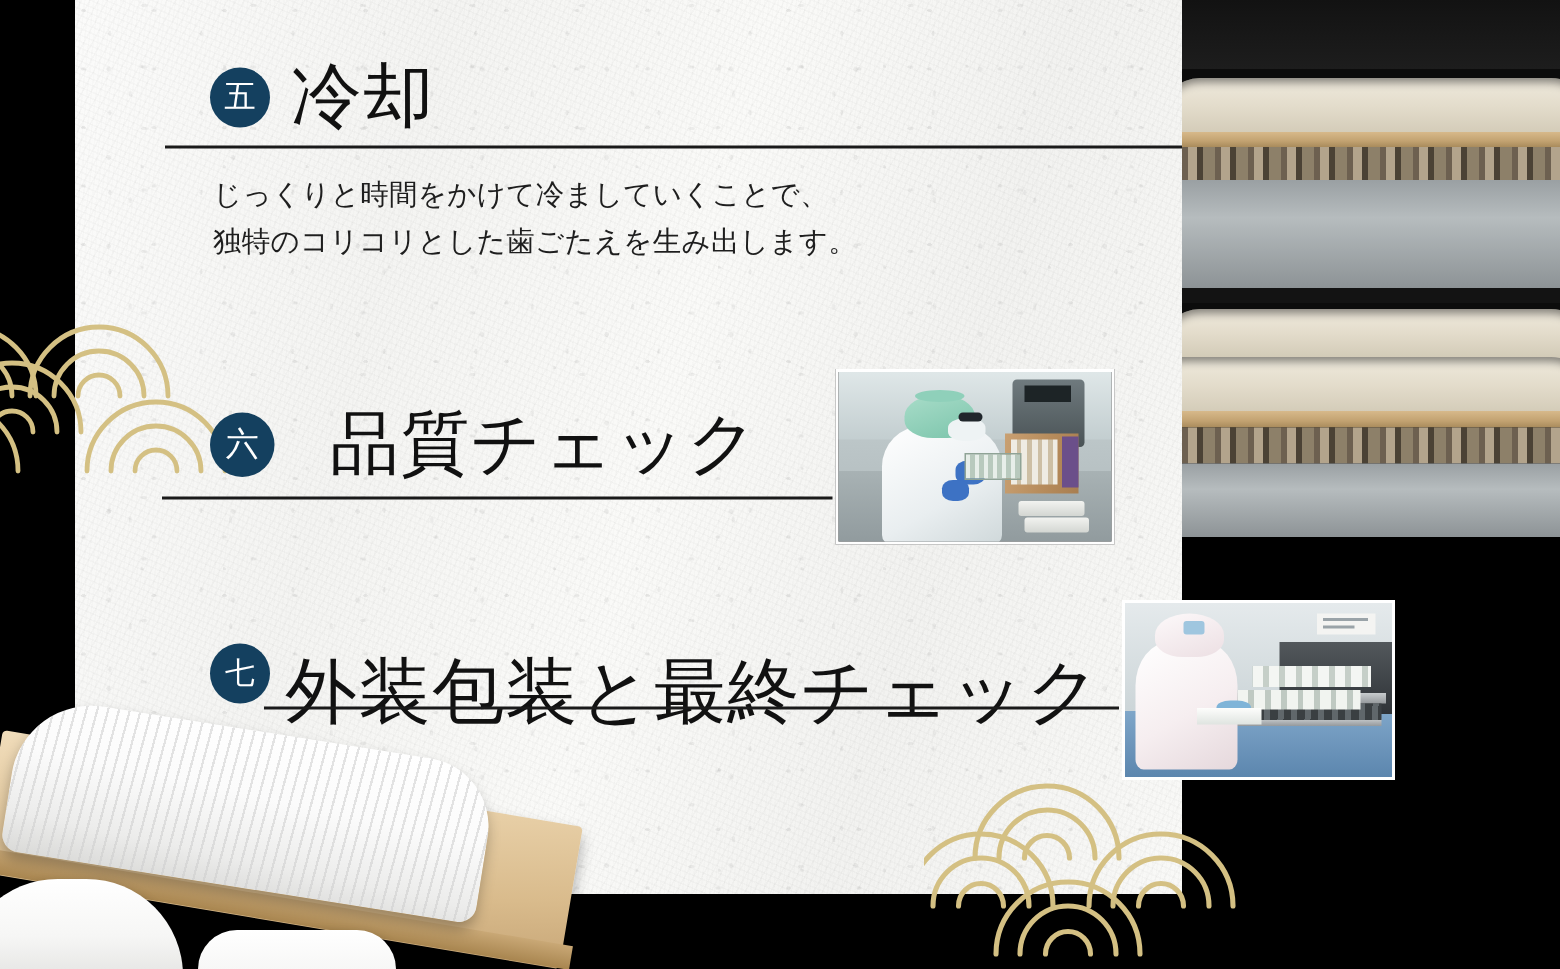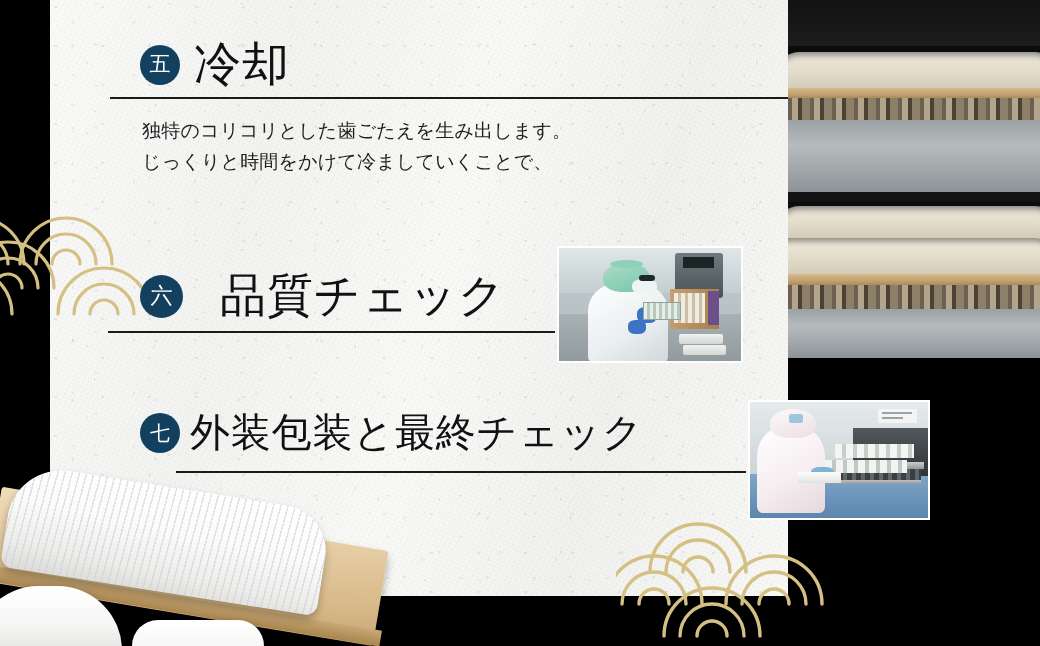--- a/index.html
+++ b/index.html
@@ -68,21 +68,21 @@
 
   
   .step6 { left:140px; top:265px; }
   .step6 .num-circle { width:43px; height:43px; font-size:22px; margin-right:13px; }
   .step6 .step-title { font-size:46px;margin-left:24px; }
   .rule6 { left:108px; top:331px; width:447px; }
 
   
   .step7 { left:140px; top:405px; }
   .step7 .num-circle { width:40px; height:40px; font-size:20px; margin-right:10px; }
-  .step7 .step-title { font-size:40px; }
+  .step7 .step-title { font-size:48px;margin-top:24px; }
   .rule7 { left:176px; top:471px; width:570px; }
 
   
   .photo { position:absolute; overflow:hidden; background:#2a2a2a; }
   .photo-cooling { left:788px; top:0px;   width:252px; height:358px; }
   .photo-quality { left:557px; top:246px; width:186px; height:117px; border:2px solid #ffffff; }
   .photo-packing { left:748px; top:400px; width:182px; height:120px; border:2px solid #ffffff; }
 
   
   .p-cool { position:absolute; inset:0; background:#0c0c0c; }
@@ -217,22 +217,22 @@
   </div>
 
   <div class="step step5">
     <div class="step-head">
       <div class="num-circle">五</div>
       <div class="step-title">冷却</div>
     </div>
   </div>
   <div class="rule rule5"></div>
   <div class="body-text body5">
+    <div>じっくりと時間をかけて冷ましていくことで、</div>
     <div>独特のコリコリとした歯ごたえを生み出します。</div>
-    <div>じっくりと時間をかけて冷ましていくことで、</div>
   </div>
 
   <div class="step step6">
     <div class="step-head">
       <div class="num-circle">六</div>
       <div class="step-title">品質チェック</div>
     </div>
   </div>
   <div class="rule rule6"></div>
 

